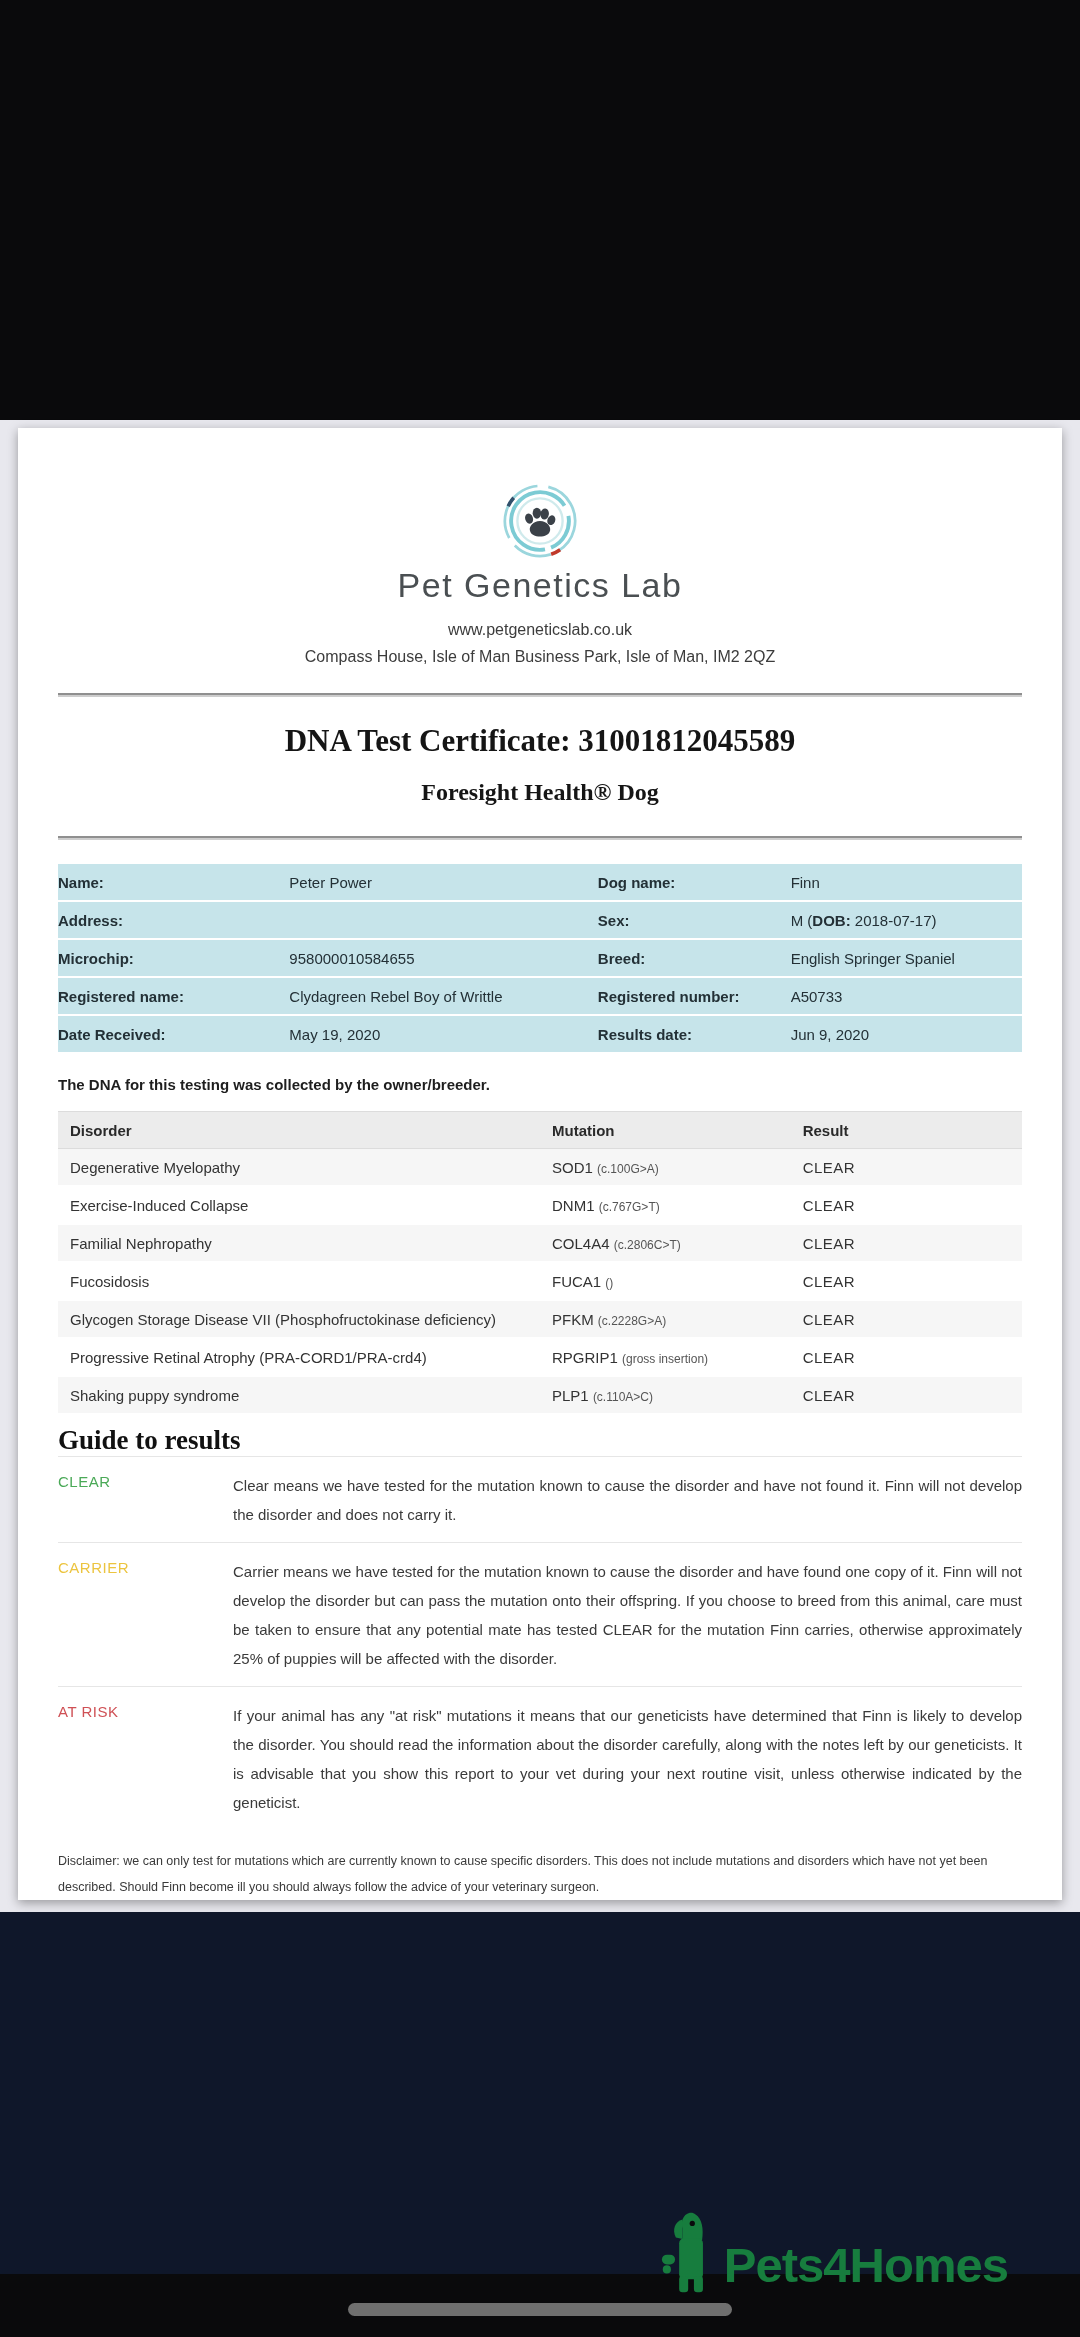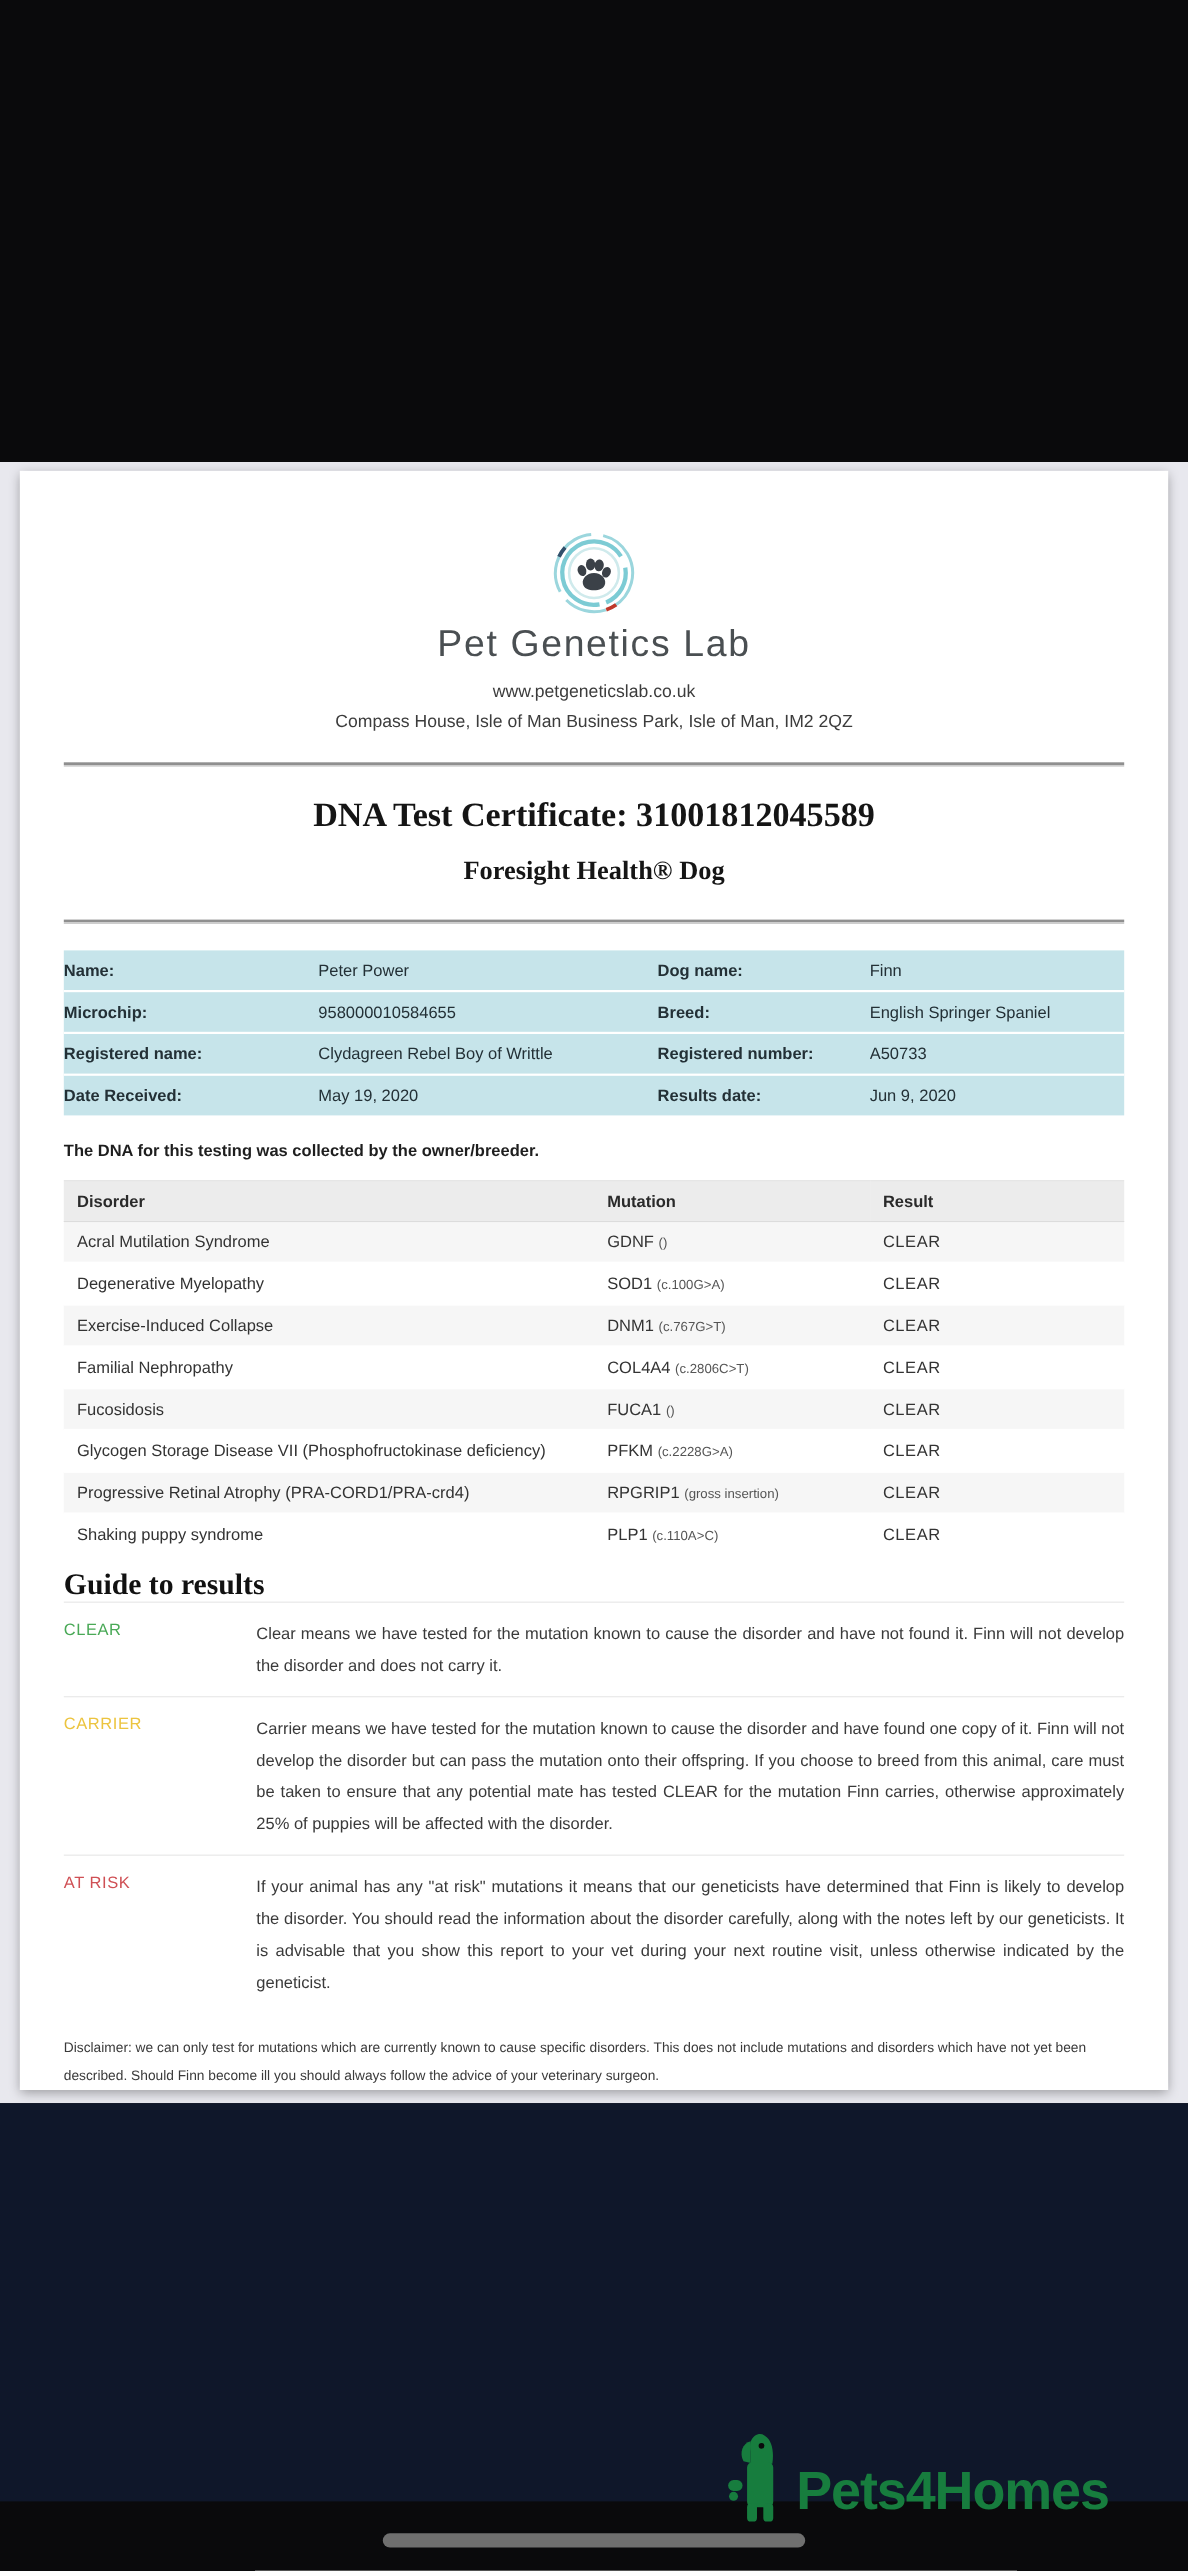--- a/index.html
+++ b/index.html
@@ -98,20 +98,26 @@
     <div class="rule2"></div>
 
     <div class="info">
       <div class="info-row">
         <div class="info-label">Name:</div>
         <div class="info-value">Peter Power</div>
         <div class="info-label">Dog name:</div>
         <div class="info-value">Finn</div>
       </div>
       <div class="info-row">
+        <div class="info-label">Address:</div>
+        <div class="info-value"></div>
+        <div class="info-label">Sex:</div>
+        <div class="info-value"><span>M (</span><b>DOB:</b><span> 2018-07-17)</span></div>
+      </div>
+      <div class="info-row">
         <div class="info-label">Microchip:</div>
         <div class="info-value">958000010584655</div>
         <div class="info-label">Breed:</div>
         <div class="info-value">English Springer Spaniel</div>
       </div>
       <div class="info-row">
         <div class="info-label">Registered name:</div>
         <div class="info-value">Clydagreen Rebel Boy of Writtle</div>
         <div class="info-label">Registered number:</div>
         <div class="info-value">A50733</div>
@@ -133,25 +139,20 @@
           <col class="c3">
         </colgroup>
       <thead>
         <tr>
           <th>Disorder</th>
           <th>Mutation</th>
           <th>Result</th>
         </tr>
       </thead>
       <tbody>
-        <tr>
-          <td>Acral Mutilation Syndrome</td>
-          <td><span>GDNF</span> <span class="mut-detail">()</span></td>
-          <td class="res-clear">CLEAR</td>
-        </tr>
         <tr>
           <td>Degenerative Myelopathy</td>
           <td><span>SOD1</span> <span class="mut-detail">(c.100G&gt;A)</span></td>
           <td class="res-clear">CLEAR</td>
         </tr>
         <tr>
           <td>Exercise-Induced Collapse</td>
           <td><span>DNM1</span> <span class="mut-detail">(c.767G&gt;T)</span></td>
           <td class="res-clear">CLEAR</td>
         </tr>

